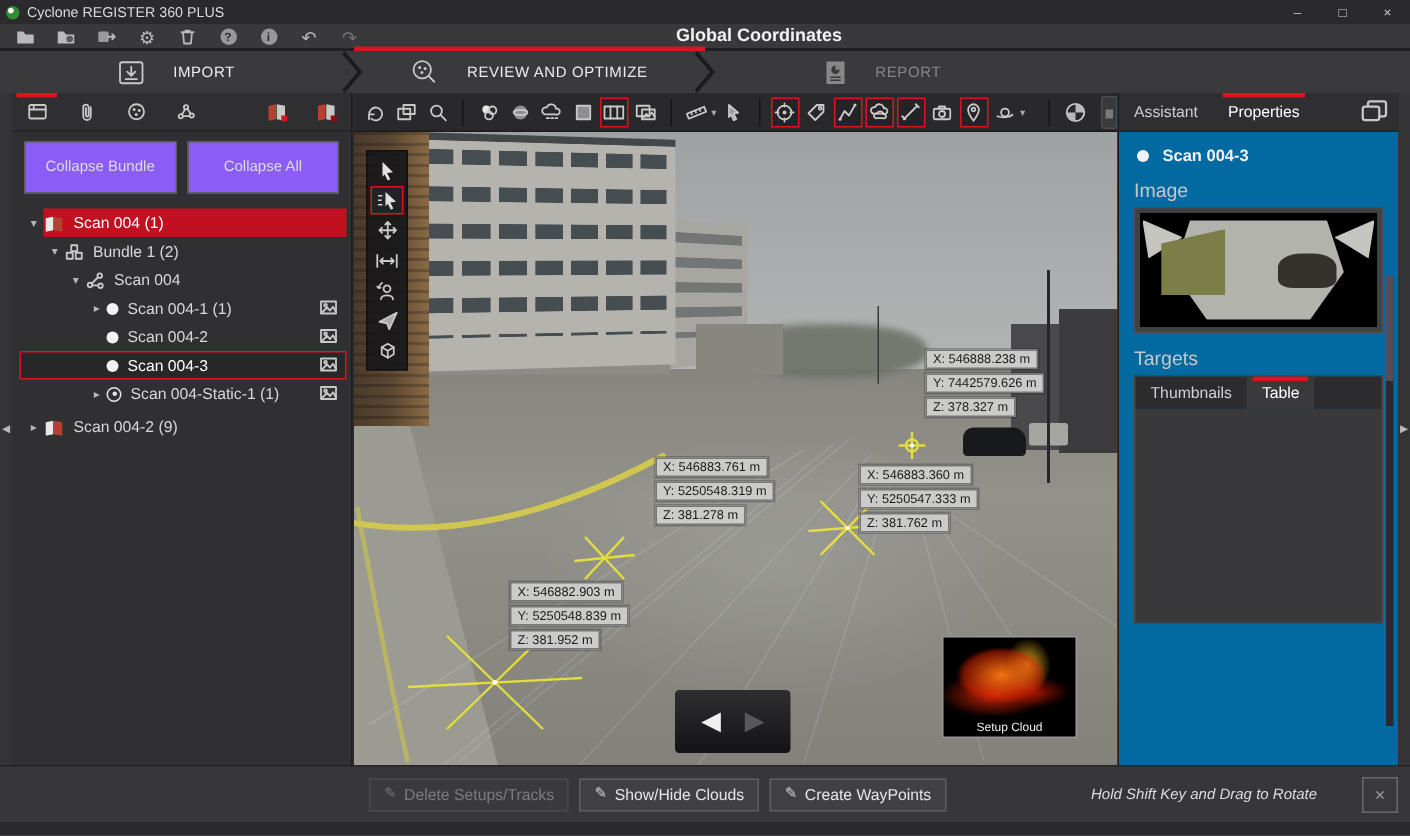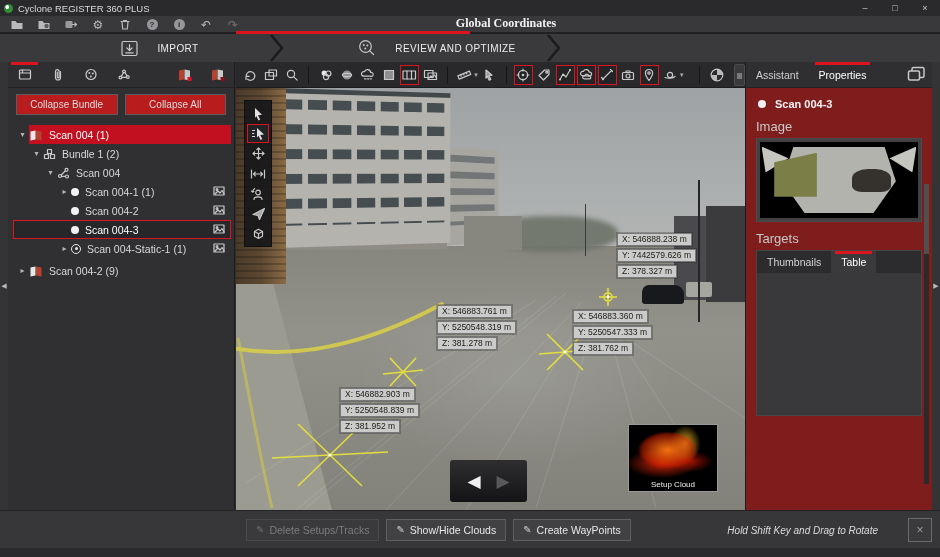--- a/index.html
+++ b/index.html
@@ -18,46 +18,46 @@
                font-size:9px;color:#c9c9cb;}
   
   .menubar{position:absolute;left:0;top:16px;width:940px;height:17px;background:#39393b;
            display:flex;align-items:center;gap:9px;padding-left:8px;}
   .mic{width:18px;height:14px;display:flex;align-items:center;justify-content:center;}
   .mic .glyph{font-size:12px;color:#b9b9bb;line-height:1;}
   .mic .cglyph{width:11px;height:11px;border-radius:50%;background:#97979b;color:#2b2b2d;
                font-size:8px;font-weight:bold;display:flex;align-items:center;justify-content:center;}
   .mic.dim{opacity:.45;}
   .gtitle{position:absolute;left:0;top:16px;width:100%;text-align:center;font-size:12px;
-          font-weight:bold;color:#f2f2f4;pointer-events:none;padding-left:72px;font-family:Liberation Serif, serif;}
+          font-weight:bold;color:#f2f2f4;pointer-events:none;padding-left:72px;}
   .menuline{position:absolute;left:0;top:32px;width:940px;height:2px;background:#202022;}
   .accentline{position:absolute;left:236px;top:31px;width:234px;height:3px;background:#dc1420;z-index:3;}
 
   
   .workflow{position:absolute;left:0;top:34px;width:940px;height:28px;background:#3a3a3c;display:flex;}
   .wseg{width:235px;height:28px;display:flex;align-items:center;justify-content:center;gap:18px;
-        font-size:10px;letter-spacing:.4px;color:#ececee;position:relative;margin-left:42px;}
+        font-size:10px;letter-spacing:.4px;color:#ececee;position:relative;}
   .wseg.disabled{color:#86868a;}
   .wchev{position:absolute;right:-7px;top:0;z-index:2;}
 
   
   .edge-strip{position:absolute;width:8px;top:62px;height:448px;background:#343437;
               display:flex;align-items:center;justify-content:center;font-size:7px;color:#b9b9bb;}
   .edge-strip.l{left:0;} .edge-strip.r{left:932px;}
   .leftpanel{position:absolute;left:8px;top:62px;width:227px;height:448px;background:#303033;border-right:1px solid #1d1d1f;}
   .centercol{position:absolute;left:236px;top:62px;width:509px;height:328px;}
-  .rightpanel{position:absolute;left:745px;top:62px;width:187px;height:448px;background:#7f1d1d;border-left:1px solid #1d1d1f;}
+  .rightpanel{position:absolute;left:745px;top:62px;width:187px;height:448px;background:#0369a1;border-left:1px solid #1d1d1f;}
 
   
   .ltabs{height:26px;background:#2f2f31;border-bottom:1px solid #232325;display:flex;align-items:stretch;position:relative;}
   .ltab{width:33px;display:flex;align-items:center;justify-content:center;position:relative;}
   .ltab.active::before{content:"";position:absolute;left:3px;right:3px;top:0;height:3px;background:#dc1420;}
   .ltabs .spacer{flex:1;}
   .btnrow{display:flex;gap:7px;padding:6px 8px 4px 8px;}
-  .cbtn{flex:1;height:21px;background:#b91c1c;border:1px solid #5c5c5f;font-size:10px;color:#dcdcde;
+  .cbtn{flex:1;height:35px;background:#8b5cf6;border:1px solid #5c5c5f;font-size:10px;color:#dcdcde;
         display:flex;align-items:center;justify-content:center;}
   .tree{position:relative;padding-top:6px;font-size:10.5px;color:#d8d8da;}
   .trow{position:relative;height:19px;display:flex;align-items:center;}
   .trow .arrow{width:13px;text-align:center;font-size:8px;color:#b5b5b7;z-index:1;}
   .trow .ticon{margin-right:6px;z-index:1;display:flex;}
   .trow .tlabel{z-index:1;white-space:nowrap;}
   .lvl0{padding-left:8px;} .lvl1{padding-left:22px;} .lvl2{padding-left:36px;} .lvl3{padding-left:50px;}
   .redfill{position:absolute;left:21px;right:3px;top:0;bottom:0;background:#c31020;}
   .selbox{position:absolute;left:5px;right:3px;top:0;bottom:0;border:1px solid #dc1420;background:#27272a;}
   .imgicon{position:absolute;right:9px;top:4px;z-index:1;}
@@ -260,20 +260,29 @@
           <path d="M12.8 12.8L16.5 16.5"></path>
         <circle cx="6.8" cy="7" r="1" fill="#c9c9c9" stroke="none"></circle>
           <circle cx="10.4" cy="7.6" r="1" fill="#c9c9c9" stroke="none"></circle>
           <circle cx="8.3" cy="10.4" r="1" fill="#c9c9c9" stroke="none"></circle>
         </svg>
       <span>REVIEW AND OPTIMIZE</span>
       <svg class="wchev" width="14" height="28">
           <polyline points="1,1 12,14 1,27" stroke="#1b1b1d" stroke-width="2.5" fill="none"></polyline>
         </svg>
     </div>
+    <div class="wseg disabled">
+      <svg width="18" height="19" style="opacity:.55">
+        <rect x="3" y="2" width="12" height="15" fill="#c9c9c9"></rect>
+          <circle cx="9" cy="7.5" r="2.8" fill="#3a3a3c"></circle>
+        <path d="M9 7.5V4.7A2.8 2.8 0 0 1 11.8 7.5z" fill="#c9c9c9"></path>
+        <path d="M5.5 12.5h7M5.5 14.5h7" stroke="#3a3a3c" stroke-width="1"></path>
+        </svg>
+      <span>REPORT</span>
+    </div>
   </div>
 
   <div class="edge-strip l">
       <span>◀</span>
     </div>
   <div class="edge-strip r">
       <span>▶</span>
     </div>
 
   <div class="leftpanel">

